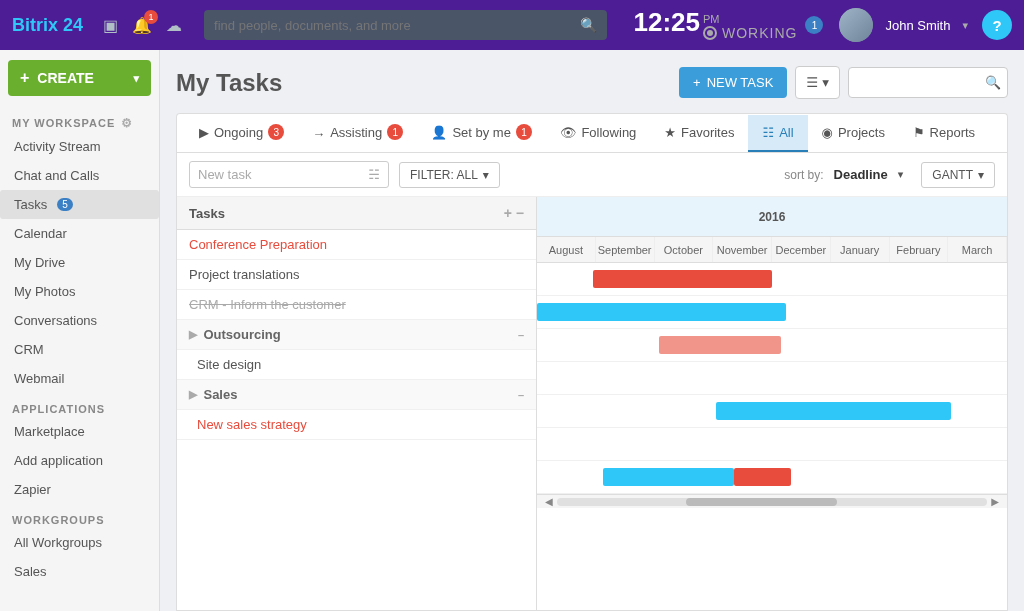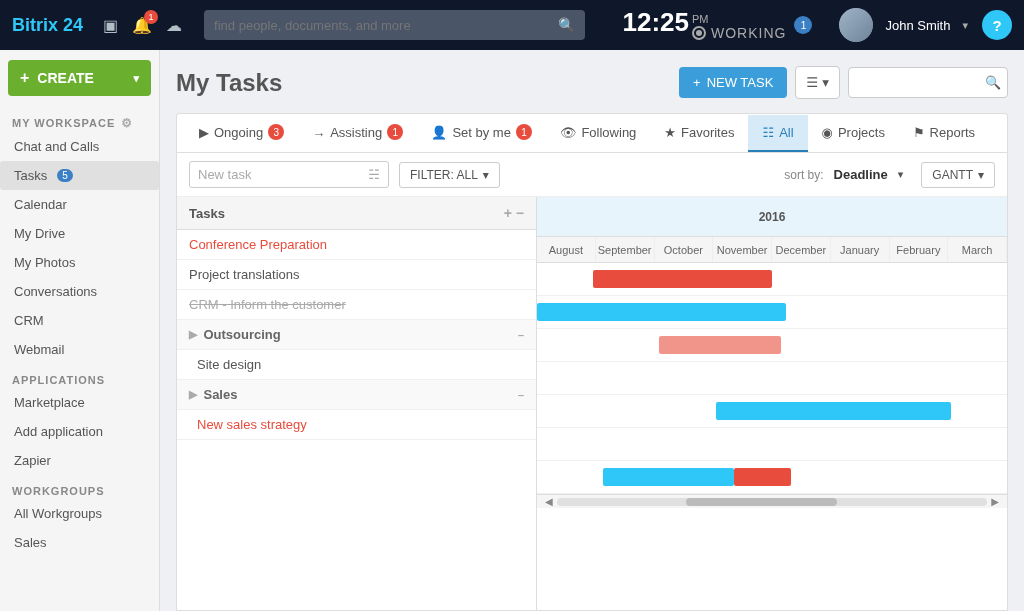--- a/index.html
+++ b/index.html
@@ -1,30 +1,30 @@
 <!DOCTYPE html>
 <html><head>
   <meta charset="utf-8">
   <style>
     * { box-sizing: border-box; margin: 0; padding: 0; }
     body { font-family: Arial, sans-serif; font-size: 13px; background: #eef0f3; overflow: hidden; width: 1024px; height: 611px; }
 
     
     .top-nav {
-      display: flex; align-items: center; background: #0f172a; height: 50px; padding: 0 12px; color: #fff;
+      display: flex; align-items: center; background: #4c1d95; height: 50px; padding: 0 12px; color: #fff;
     }
     .logo { font-size: 18px; font-weight: bold; color: #fff; margin-right: 20px; white-space: nowrap; }
     .logo span { color: #2fc7f7; }
     .nav-icons { display: flex; align-items: center; gap: 14px; margin-right: 12px; }
     .nav-icon { color: #b0bec5; font-size: 16px; cursor: pointer; position: relative; }
     .badge-red { position: absolute; top: -6px; right: -6px; background: #e74c3c; color: #fff; border-radius: 50%; width: 14px; height: 14px; font-size: 9px; display: flex; align-items: center; justify-content: center; }
     .search-bar { flex: 1; background: #4a5568; border-radius: 4px; display: flex; align-items: center; padding: 0 10px; height: 30px; margin: 0 10px; }
     .search-bar input { background: transparent; border: none; outline: none; color: #ccc; font-size: 13px; flex: 1; }
     .search-icon { color: #aaa; font-size: 14px; }
-    .time-section { display: flex; align-items: center; gap: 8px; margin: 0 27px; }
+    .time-section { display: flex; align-items: center; gap: 8px; margin: 0 16px; }
     .time { font-size: 26px; font-weight: bold; color: #fff; line-height: 1; }
     .time-suffix { font-size: 11px; color: #aaa; }
     .working-status { display: flex; align-items: center; gap: 5px; }
     .working-dot { width: 14px; height: 14px; border-radius: 50%; border: 2px solid #aaa; display: flex; align-items: center; justify-content: center; }
     .working-dot-inner { width: 6px; height: 6px; background: #aaa; border-radius: 50%; }
     .working-label { font-size: 14px; color: #aaa; letter-spacing: 1px; }
     .task-badge { background: #3b7fc4; color: #fff; border-radius: 50%; width: 18px; height: 18px; font-size: 10px; display: flex; align-items: center; justify-content: center; }
     .user-section { display: flex; align-items: center; gap: 12px; cursor: pointer; }
     .avatar { width: 34px; height: 34px; border-radius: 50%; background: #7b8fa1; display: flex; align-items: center; justify-content: center; overflow: hidden; }
     .avatar-img { width: 34px; height: 34px; border-radius: 50%; background: linear-gradient(135deg, #a0b4c8, #6e8499); }
@@ -152,20 +152,23 @@
   <div class="sidebar">
     <button class="create-btn">
       <span class="plus">+</span>
       <span>CREATE</span>
       <span class="arrow">▾</span>
     </button>
 
     <div class="sidebar-section">
       <span>MY WORKSPACE</span>
       <span class="gear-icon">⚙</span>
+    </div>
+    <div class="sidebar-item">
+      <span>Activity Stream</span>
     </div>
     <div class="sidebar-item">
       <span>Chat and Calls</span>
     </div>
     <div class="sidebar-item active">
       <span>Tasks</span>
       <span class="sidebar-badge blue">5</span>
     </div>
     <div class="sidebar-item">
       <span>Calendar</span>

